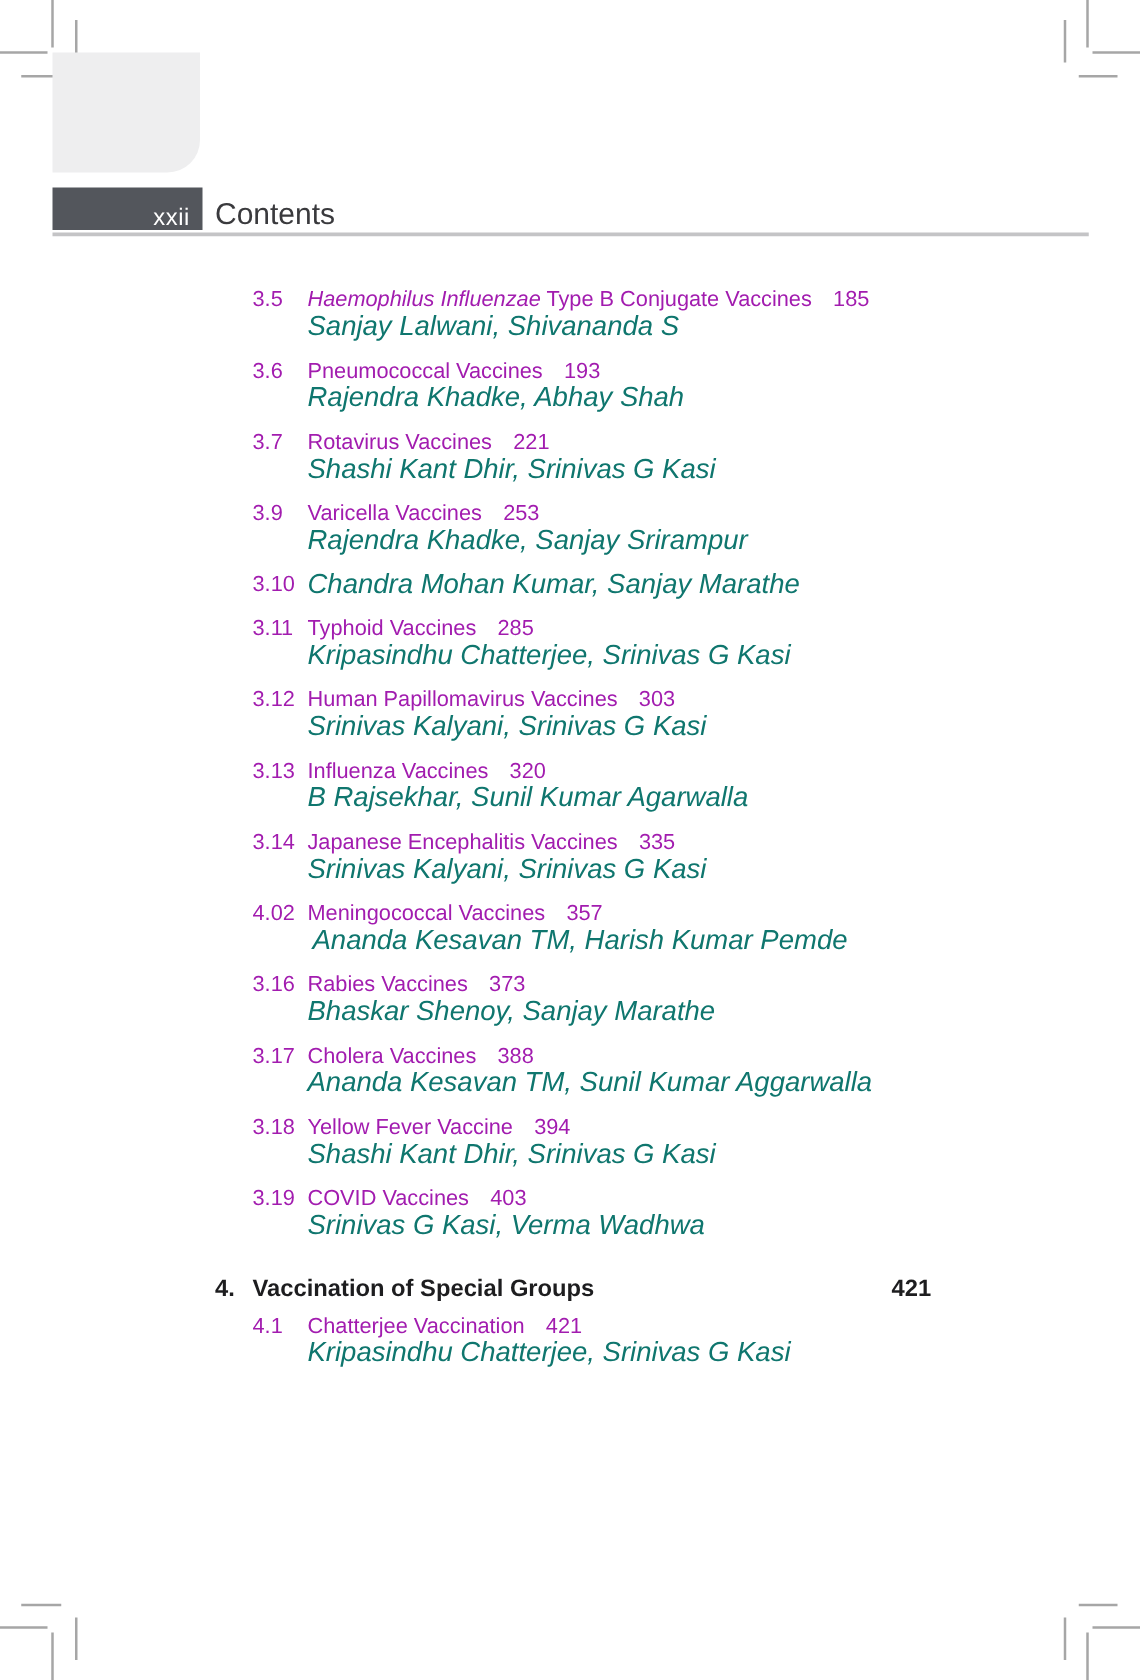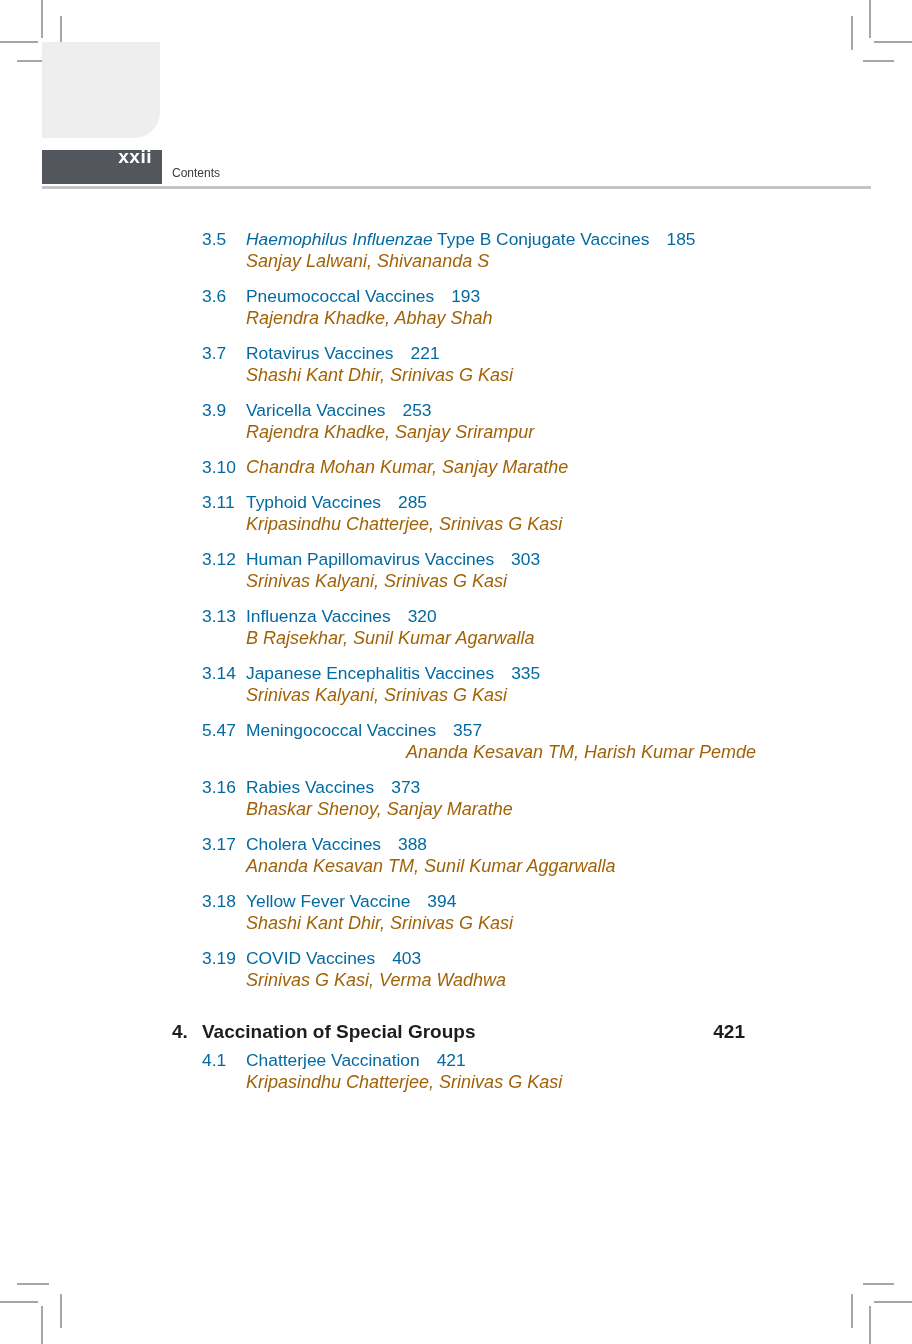--- a/index.html
+++ b/index.html
@@ -62,32 +62,32 @@
     position: absolute;
     left: 42px;
     top: 150px;
     width: 120px;
     height: 34px;
     background: #53565c;
   }
   .header-folio {
     position: absolute;
     right: 10px;
-    bottom: 18px;
+    bottom: 0;
     font-size: 19px;
-    font-weight: bold;
+    font-weight: normal;
     color: #ffffff;
     letter-spacing: 0.5px;
     line-height: 1;
   }
   .header-label {
     position: absolute;
     left: 172px;
-    top: 165px;
-    font-size: 12px;
+    top: 155px;
+    font-size: 24px;
     color: #3a3a3d;
     line-height: 1.4;
   }
   .header-rule {
     position: absolute;
     left: 42px;
     top: 186px;
     width: 829px;
     height: 3px;
     background: #c4c4c6;
@@ -103,21 +103,21 @@
   .entry {
     position: relative;
     padding-left: 202px;
     margin-bottom: 13px;
   }
   .entry-line {
     position: relative;
     white-space: nowrap;
     font-size: 17.4px;
     line-height: 22px;
-    color: #0369a1;
+    color: #a21caf;
   }
   .entry-num {
     position: absolute;
     left: 0;
     top: 0;
     width: 46px;
     text-align: left;
     font-size: 17.4px;
     line-height: 22px;
   }
@@ -125,27 +125,27 @@
     display: inline-block;
     padding-left: 44px;
     text-align: center;
   }
   .entry-title .ital { font-style: italic; }
   .entry-page {
     padding-left: 17px;
   }
   .entry-authors {
     padding-left: 44px;
-    font-size: 18px;
+    font-size: 22px;
     font-style: italic;
     line-height: 22px;
-    color: #a16207;
+    color: #0f766e;
     white-space: nowrap;
   }
-  .entry-authors.extra-indent { padding-left: 48px; text-align: center; }
+  .entry-authors.extra-indent { padding-left: 48px; }
 
   
   .chapter {
     position: relative;
     margin-top: 30px;
     margin-bottom: 6px;
     padding-left: 172px;
     padding-right: 167px;
   }
   .chapter-row {
@@ -231,21 +231,21 @@
         </div>
         <div class="entry">
           <div class="entry-line"><span class="entry-num">3.13</span><span class="entry-title-wrap"><span class="entry-title"><span>Influenza Vaccines</span></span><span class="entry-page">320</span></span></div>
           <div class="entry-authors">B Rajsekhar, Sunil Kumar Agarwalla</div>
         </div>
         <div class="entry">
           <div class="entry-line"><span class="entry-num">3.14</span><span class="entry-title-wrap"><span class="entry-title"><span>Japanese Encephalitis Vaccines</span></span><span class="entry-page">335</span></span></div>
           <div class="entry-authors">Srinivas Kalyani, Srinivas G Kasi</div>
         </div>
         <div class="entry">
-          <div class="entry-line"><span class="entry-num">5.47</span><span class="entry-title-wrap"><span class="entry-title"><span>Meningococcal Vaccines</span></span><span class="entry-page">357</span></span></div>
+          <div class="entry-line"><span class="entry-num">4.02</span><span class="entry-title-wrap"><span class="entry-title"><span>Meningococcal Vaccines</span></span><span class="entry-page">357</span></span></div>
           <div class="entry-authors extra-indent">Ananda Kesavan TM, Harish Kumar Pemde</div>
         </div>
         <div class="entry">
           <div class="entry-line"><span class="entry-num">3.16</span><span class="entry-title-wrap"><span class="entry-title"><span>Rabies Vaccines</span></span><span class="entry-page">373</span></span></div>
           <div class="entry-authors">Bhaskar Shenoy, Sanjay Marathe</div>
         </div>
         <div class="entry">
           <div class="entry-line"><span class="entry-num">3.17</span><span class="entry-title-wrap"><span class="entry-title"><span>Cholera Vaccines</span></span><span class="entry-page">388</span></span></div>
           <div class="entry-authors">Ananda Kesavan TM, Sunil Kumar Aggarwalla</div>
         </div>

